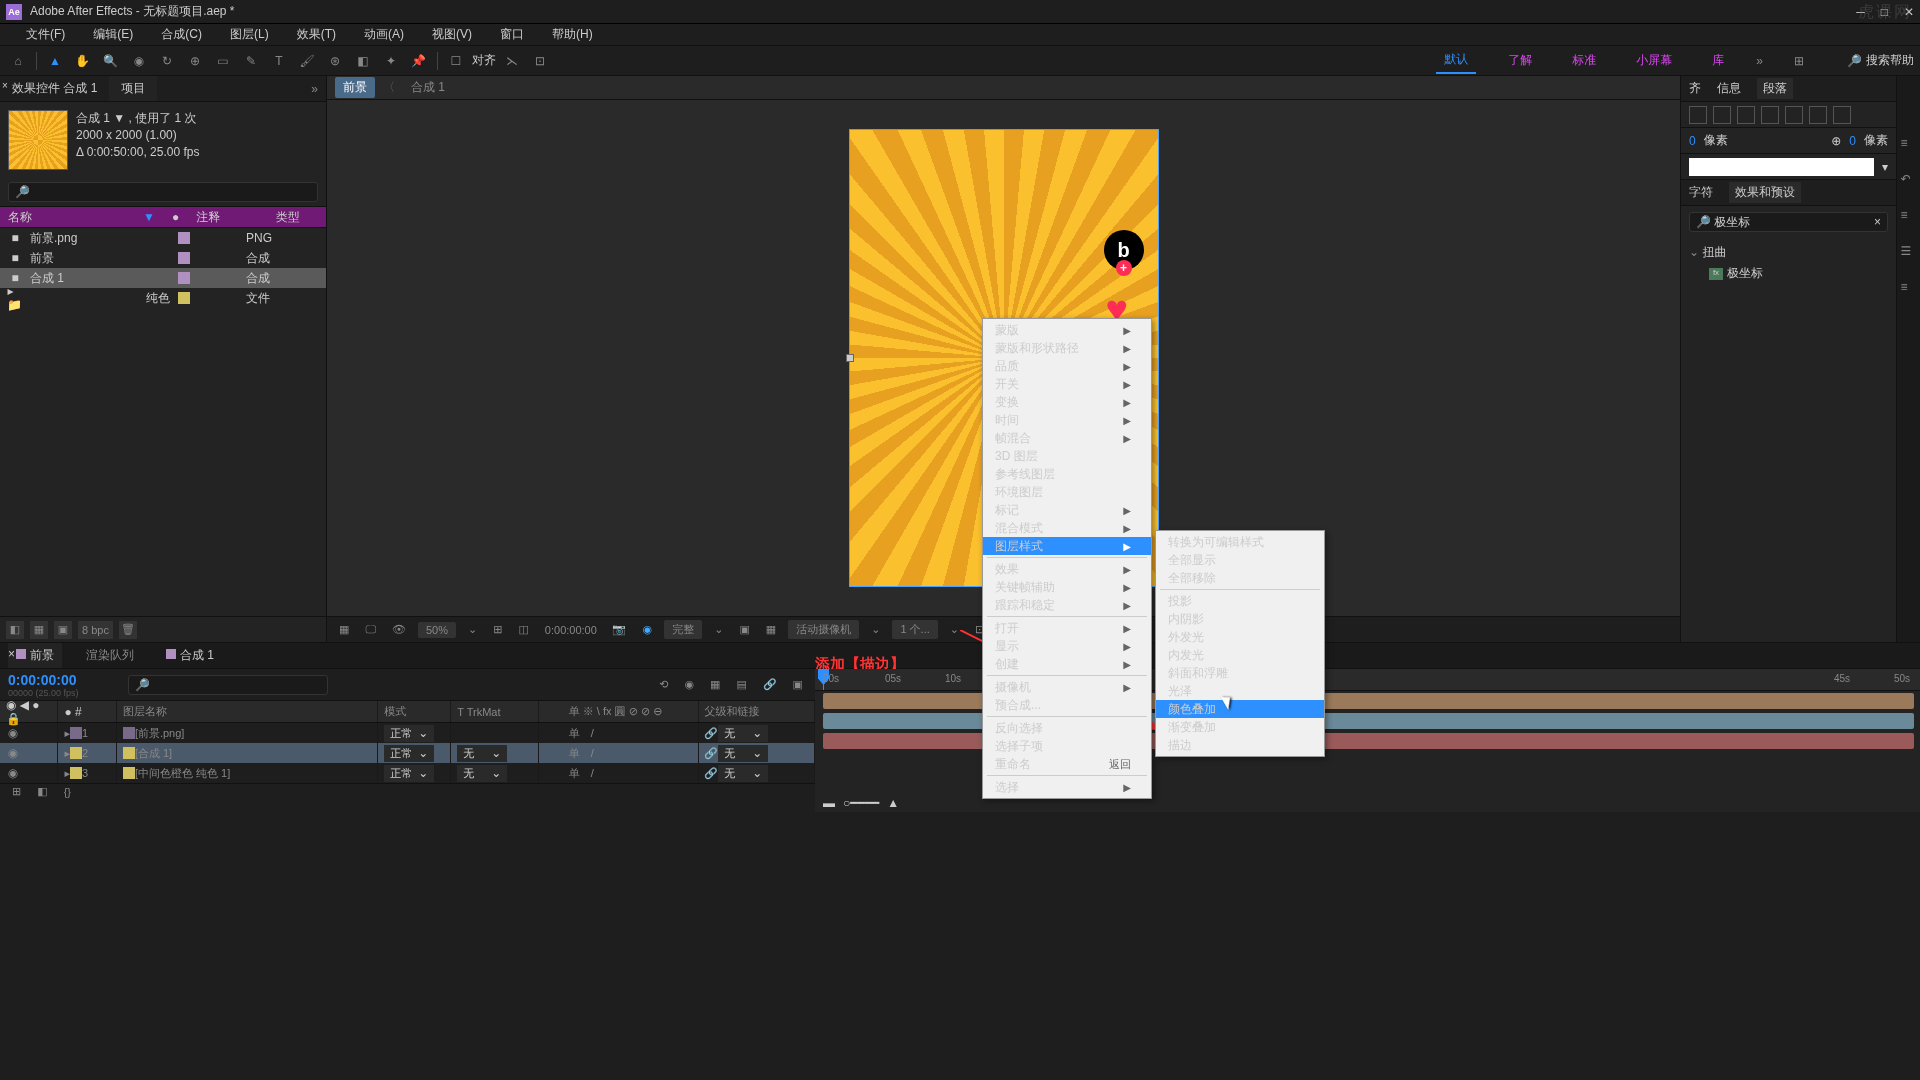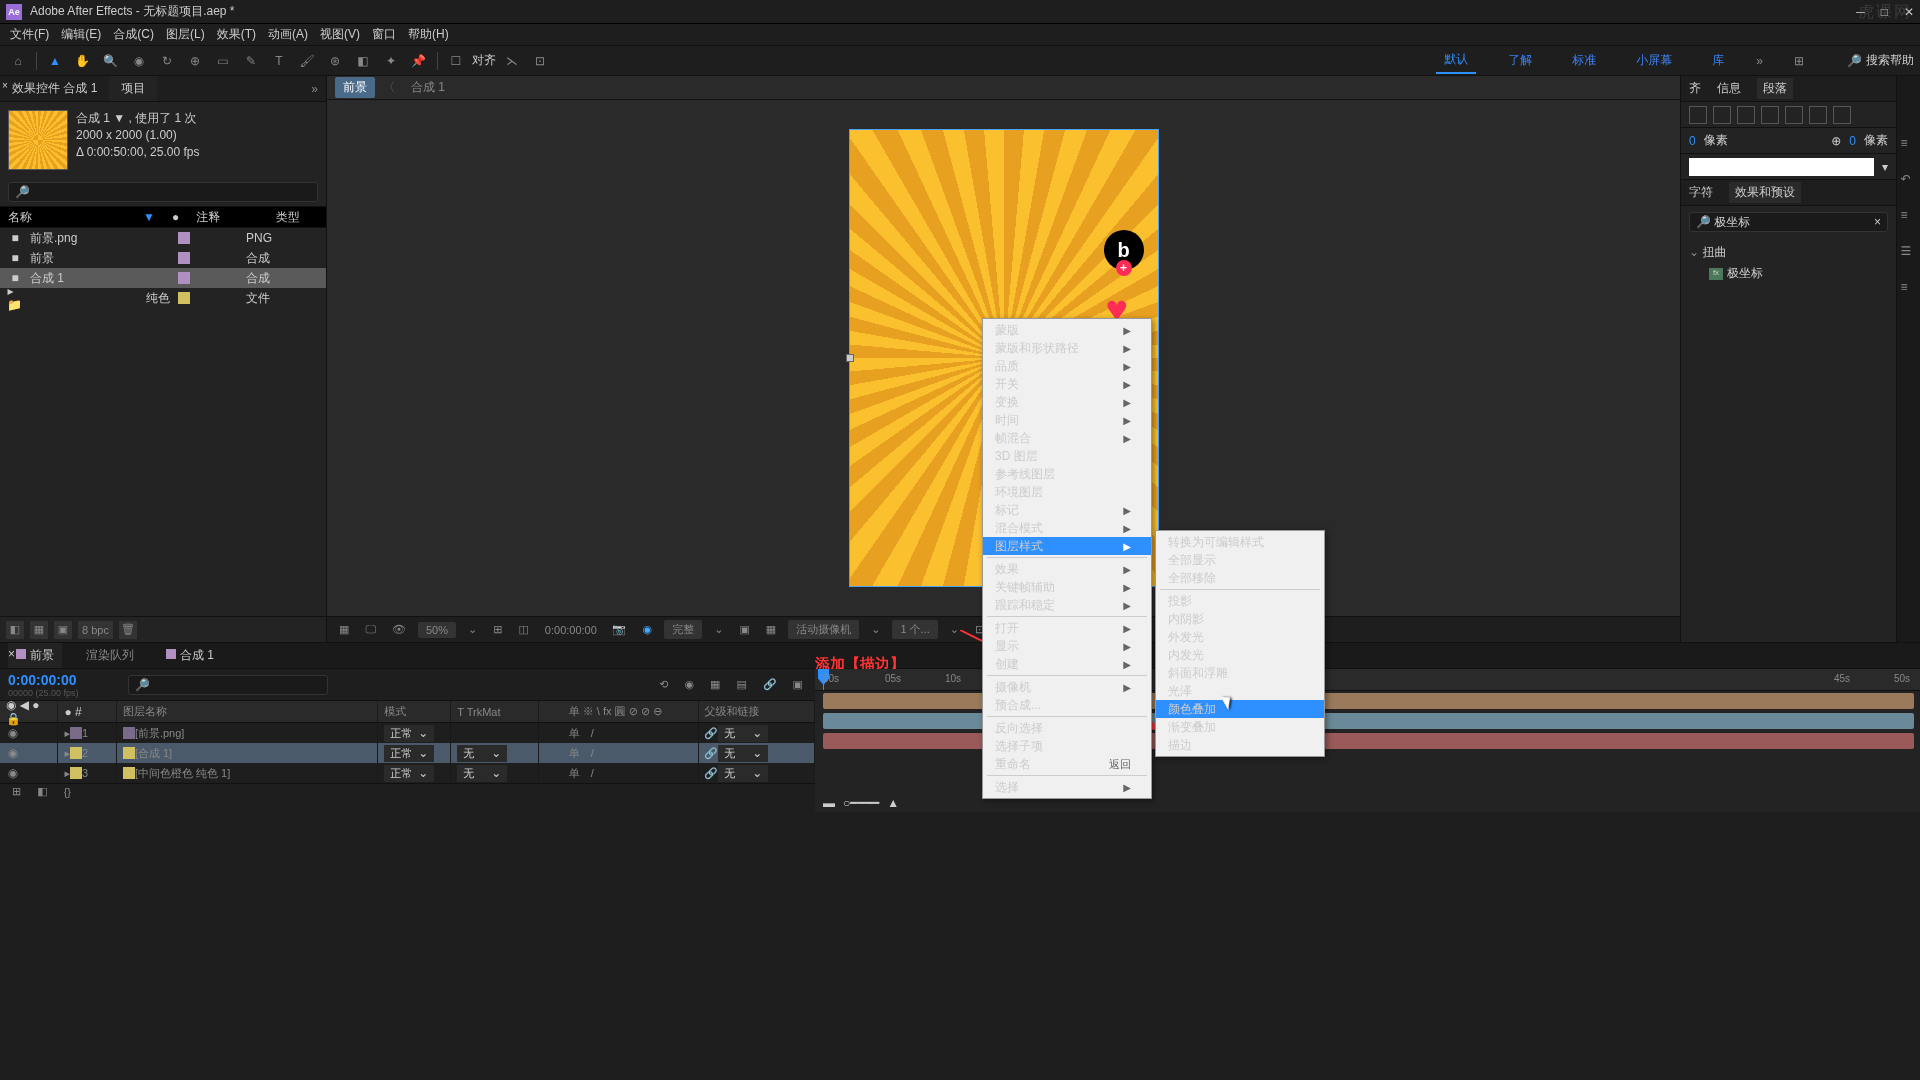--- a/index.html
+++ b/index.html
@@ -2,43 +2,43 @@
 <html><head>
 <meta charset="utf-8">
 <style>
 * { margin:0; padding:0; box-sizing:border-box; font-family:"Microsoft YaHei",Arial,sans-serif; font-size:12px; color:#ccc; }
 body { background:#1e1e1e; width:1920px; height:1080px; overflow:hidden; position:relative; }
 .titlebar { height:24px; background:#1e1e1e; display:flex; align-items:center; padding:0 6px; border-bottom:1px solid #000; }
 .titlebar .ae-icon { width:16px; height:16px; background:#9b6dd7; display:flex; align-items:center; justify-content:center; font-size:9px; font-weight:bold; color:#fff; margin-right:8px; }
 .titlebar .title { flex:1; }
 .win-controls { display:flex; gap:16px; font-size:14px; }
 .menubar { height:22px; background:#1e1e1e; display:flex; align-items:center; padding:0 6px; gap:4px; border-bottom:1px solid #111; }
-.menubar span { padding:2px 4px; }
+.menubar span { padding:2px 4px;margin-left:16px; }
 .toolbar { height:30px; background:#1e1e1e; display:flex; align-items:center; padding:0 6px; gap:4px; border-bottom:1px solid #111; }
 .tool { width:24px; height:24px; display:flex; align-items:center; justify-content:center; color:#888; cursor:pointer; }
 .tool.active { color:#2e8fff; }
 .tool-sep { width:1px; height:18px; background:#444; margin:0 2px; }
 .workspace-tabs { margin-left:auto; display:flex; gap:24px; align-items:center; }
-.ws-tab { color:#3b82f6; padding:4px 8px; }
+.ws-tab { color:#d946ef; padding:4px 8px; }
 .ws-tab.active { color:#2e8fff; border-bottom:2px solid #2e8fff; }
 .search-box { display:flex; align-items:center; gap:4px; color:#888; margin-left:12px; }
 
 .main { display:flex; height:566px; }
 .left-panel { width:327px; background:#232323; display:flex; flex-direction:column; border-right:1px solid #111; }
 .panel-tabs { height:26px; display:flex; align-items:center; background:#1e1e1e; border-bottom:1px solid #111; }
 .ptab { padding:4px 12px; color:#888; position:relative; }
 .ptab.active { background:#232323; color:#ccc; }
 .ptab .close { position:absolute; left:2px; top:4px; font-size:10px; }
 .proj-info { padding:8px; display:flex; gap:8px; }
 .thumb { width:60px; height:60px; background:radial-gradient(circle,#f9a825 0%,#fbc02d 100%); border:1px solid #555; position:relative; overflow:hidden; }
 .thumb::before { content:""; position:absolute; inset:0; background:repeating-conic-gradient(#e8a020 0deg 6deg,#fbc02d 6deg 12deg); }
 .proj-meta { font-size:11px; color:#888; line-height:1.4; }
 .proj-meta .name { color:#ccc; }
 .proj-search { margin:4px 8px; height:20px; background:#1a1a1a; border:1px solid #333; border-radius:3px; display:flex; align-items:center; padding:0 6px; color:#555; }
-.proj-cols { display:flex; height:22px; align-items:center; background:#000000; padding:0 8px; gap:8px; border-top:1px solid #111; border-bottom:1px solid #111; }
+.proj-cols { display:flex; height:22px; align-items:center; background:#701a75; padding:0 8px; gap:8px; border-top:1px solid #111; border-bottom:1px solid #111; }
 .proj-cols .c1 { width:150px; }
 .proj-cols .c2 { width:30px; text-align:center; }
 .proj-cols .c3 { width:50px; }
 .proj-cols .c4 { width:50px;margin-left:29px; }
 .proj-item { display:flex; height:20px; align-items:center; padding:0 8px; gap:8px; }
 .proj-item.sel { background:#5a5a5a; }
 .proj-item .ic { width:14px; height:14px; display:inline-flex; align-items:center; justify-content:center; }
 .swatch { width:12px; height:12px; }
 .proj-footer { margin-top:auto; height:26px; display:flex; align-items:center; padding:0 6px; gap:6px; border-top:1px solid #111; }
 .pf-btn { width:18px; height:18px; background:#333; display:flex; align-items:center; justify-content:center; color:#888; font-size:11px; }

